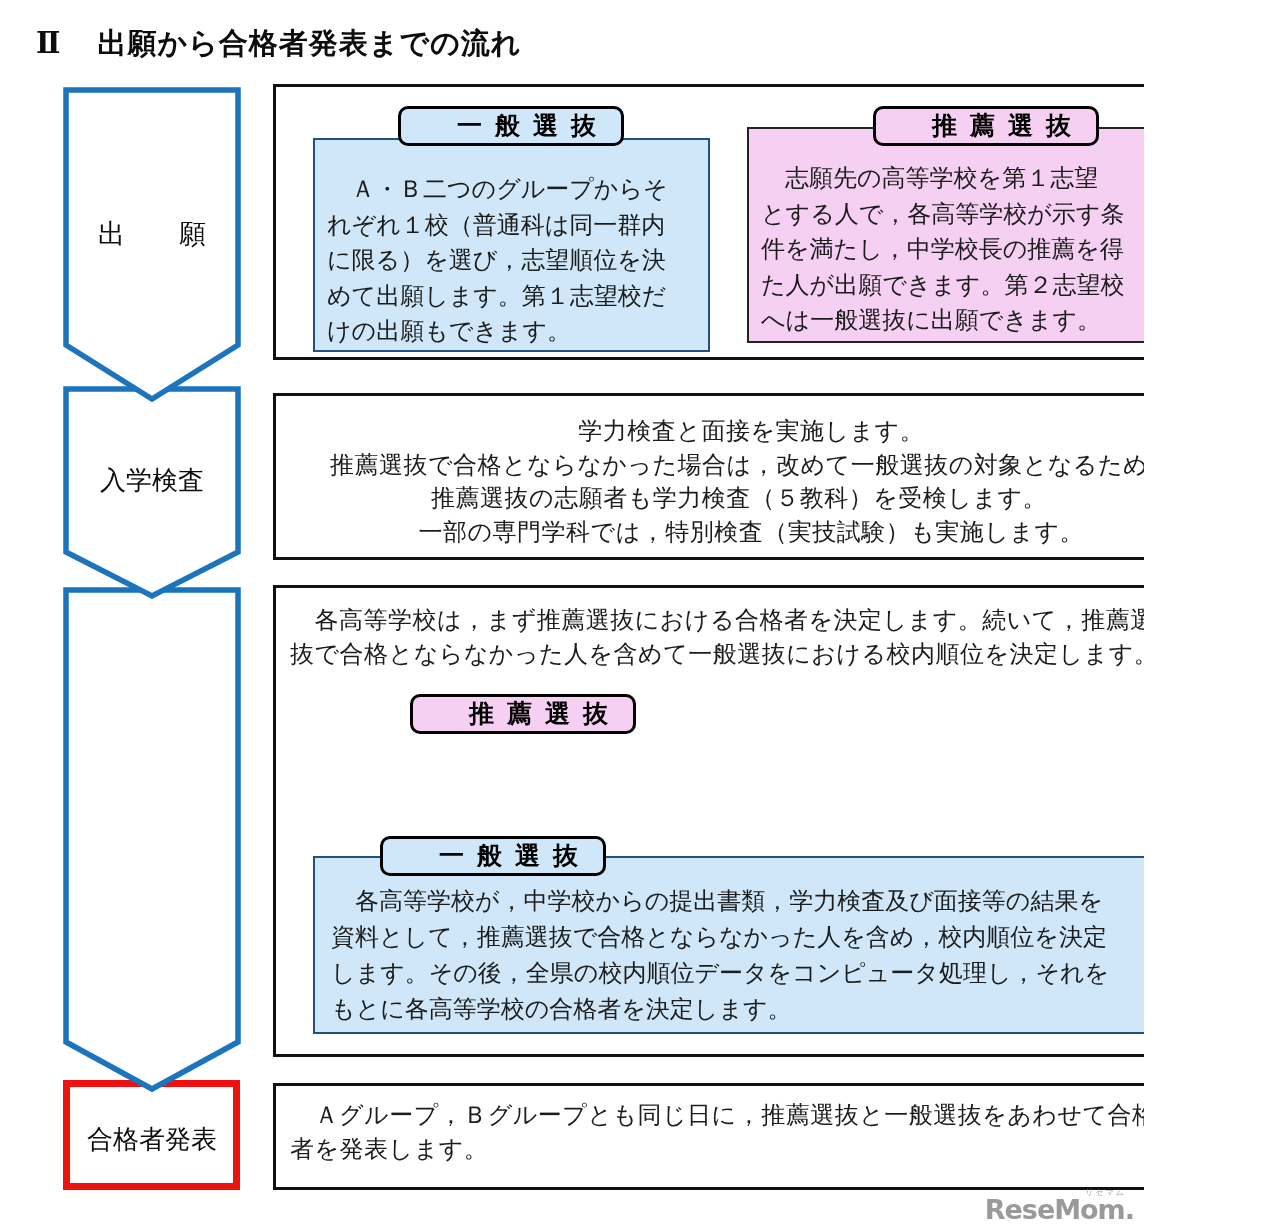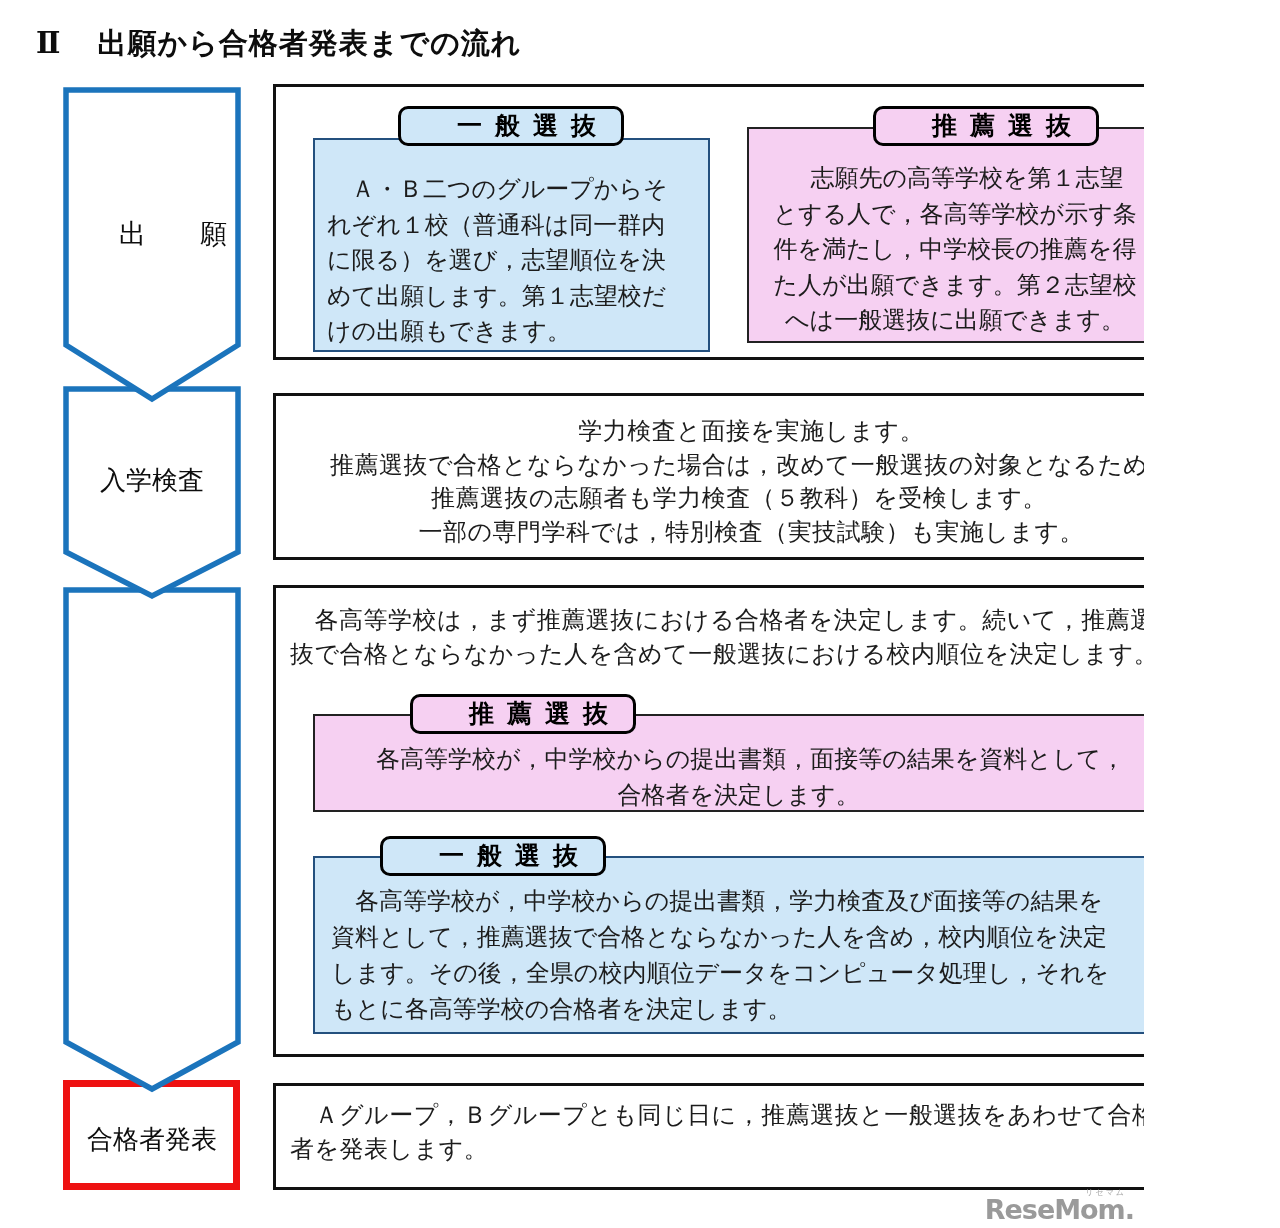--- a/index.html
+++ b/index.html
@@ -13,21 +13,21 @@
     font-family:"DejaVu Sans", sans-serif; color:#0d0d0d; letter-spacing:1px;
   }
   .title .numeral { font-family:"DejaVu Serif", serif; margin-right:36px; }
   
   .flow-svg { position:absolute; left:0; top:0; width:260px; height:1228px; }
   .flow-label {
     position:absolute; left:64px; width:176px; text-align:center;
     font-family:"DejaVu Sans", sans-serif; font-weight:500; color:#0d0d0d;
     white-space:pre-line;
   }
-  .fl-1 { top:216px; font-size:27px;padding-left:21px; }
+  .fl-1 { top:216px; font-size:27px; }
   .fl-2 { top:463px; font-size:26px; }
   .fl-3 { top:797px; font-size:27px; line-height:41px; }
   .fl-4 { top:1122px; font-size:26px; }
   
   .panel {
     position:absolute; left:273px; width:930px; box-sizing:border-box;
     border:3px solid #111; background:#fff;
   }
   .p1 { top:84px;  height:276px; }
   .p2 { top:393px; height:167px; }
@@ -48,21 +48,21 @@
     font-size:25px; letter-spacing:13px; text-indent:13px; color:#000; z-index:3;padding-left:31px;
   }
   .tab.blue { background:#cfe7f8; }
   .tab.pink { background:#f6d0f2;margin-left:30px; }
   
   .card {
     position:absolute; box-sizing:border-box; z-index:2; white-space:pre-line;
     font-size:24px; color:#1c1c1c;
   }
   .card.blue { background:#cfe7f8; border:2px solid #24507e; }
-  .card.pink { background:#f6d0f2; border:2px solid #222222;text-align:center; }
+  .card.pink { background:#f6d0f2; border:2px solid #222222; }
   .card-gen1 { left:313px; top:138px; width:397px; height:214px; padding:32px 10px 0 12px; line-height:35.5px; }
   .card-rec1 { left:747px; top:127px; width:412px; height:216px; padding:32px 8px 0 12px;  line-height:35.5px; }
   .tab-gen1  { left:398px; top:106px; }
   .tab-rec1  { left:843px; top:106px; }
   .card-rec3 { left:313px; top:714px; width:847px; height:98px;  padding:25px 12px 0 16px; line-height:36px; }
   .tab-rec3  { left:380px; top:694px; }
   .card-gen3 { left:313px; top:856px; width:847px; height:178px; padding:25px 12px 0 16px; line-height:36px; }
   .tab-gen3  { left:380px; top:836px; }
   
   .watermark {
@@ -112,22 +112,20 @@
     <div class="body-text">　学力検査と面接を実施します。
 　推薦選抜で合格とならなかった場合は，改めて一般選抜の対象となるため，
 推薦選抜の志願者も学力検査（５教科）を受検します。
 　一部の専門学科では，特別検査（実技試験）も実施します。</div>
   </div>
 
   <div class="panel p3">
     <div class="body-text intro">　各高等学校は，まず推薦選抜における合格者を決定します。続いて，推薦選
 抜で合格とならなかった人を含めて一般選抜における校内順位を決定します。</div>
   </div>
-  <div class="card pink card-rec3">　各高等学校が，中学校からの提出書類，面接等の結果を資料として，
-合格者を決定します。</div>
   <div class="tab pink tab-rec3">推薦選抜</div>
   <div class="card blue card-gen3">　各高等学校が，中学校からの提出書類，学力検査及び面接等の結果を
 資料として，推薦選抜で合格とならなかった人を含め，校内順位を決定
 します。その後，全県の校内順位データをコンピュータ処理し，それを
 もとに各高等学校の合格者を決定します。</div>
   <div class="tab blue tab-gen3">一般選抜</div>
 
   <div class="panel p4">
     <div class="body-text">　Ａグループ，Ｂグループとも同じ日に，推薦選抜と一般選抜をあわせて合格
 者を発表します。</div>

